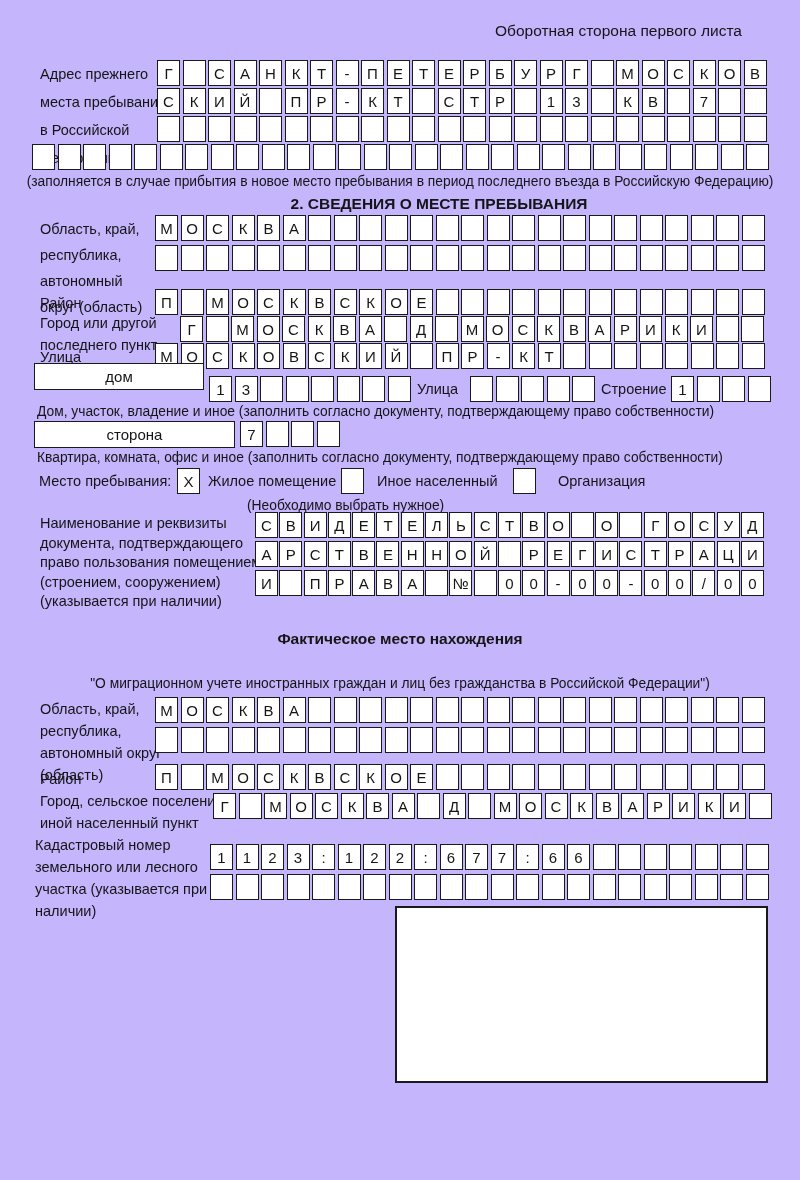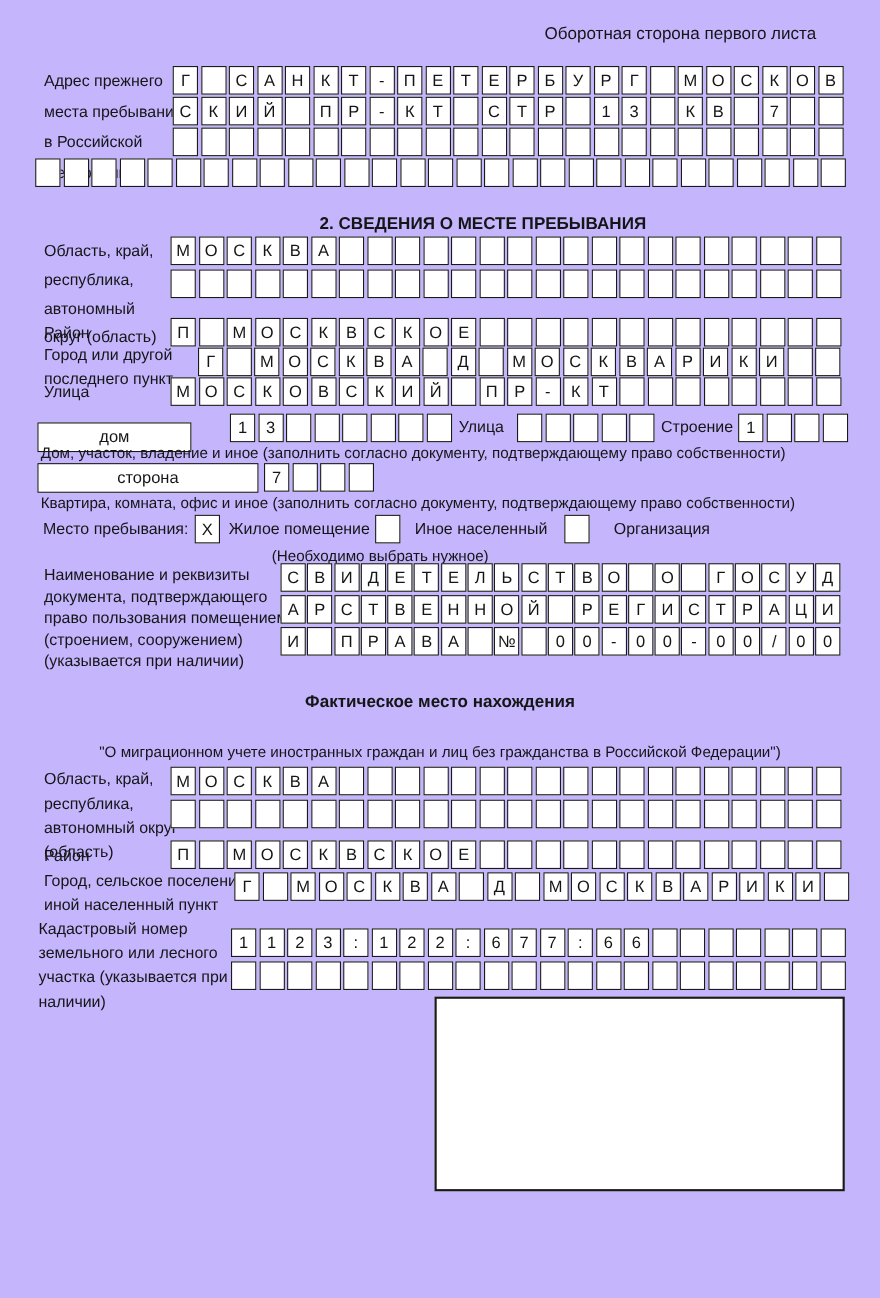--- a/index.html
+++ b/index.html
@@ -141,20 +141,21 @@
       <span class="cell"></span>
       <span class="cell"></span>
       <span class="cell"></span>
       <span class="cell"></span>
       <span class="cell"></span>
       <span class="cell"></span>
       <span class="cell"></span>
       <span class="cell"></span>
       <span class="cell"></span>
     </div>
+  <div class="caption center" style="top:174px;">(заполняется в случае прибытия в новое место пребывания в период последнего въезда в Российскую Федерацию)</div>
 
   <div class="title" style="top:195px;margin-left:39px;">2. СВЕДЕНИЯ О МЕСТЕ ПРЕБЫВАНИЯ</div>
 
   <div class="lbl" style="left:40px;top:216px;width:106px;">Область, край, республика, автономный округ (область)</div>
   <div class="cellrow" style="left:155px;top:215px;">
       <span class="cell">М</span>
       <span class="cell">О</span>
       <span class="cell">С</span>
       <span class="cell">К</span>
       <span class="cell">В</span>
@@ -281,21 +282,21 @@
       <span class="cell"></span>
       <span class="cell"></span>
       <span class="cell"></span>
       <span class="cell"></span>
       <span class="cell"></span>
       <span class="cell"></span>
       <span class="cell"></span>
       <span class="cell"></span>
     </div>
 
-  <div class="namebox" style="left:34px;top:384px;width:140px;">дом</div>
+  <div class="namebox" style="left:34px;top:363px;width:170px;">дом</div>
   <div class="cellrow" style="left:209px;top:376px;">
       <span class="cell">1</span>
       <span class="cell">3</span>
       <span class="cell"></span>
       <span class="cell"></span>
       <span class="cell"></span>
       <span class="cell"></span>
       <span class="cell"></span>
       <span class="cell"></span>
     </div>

